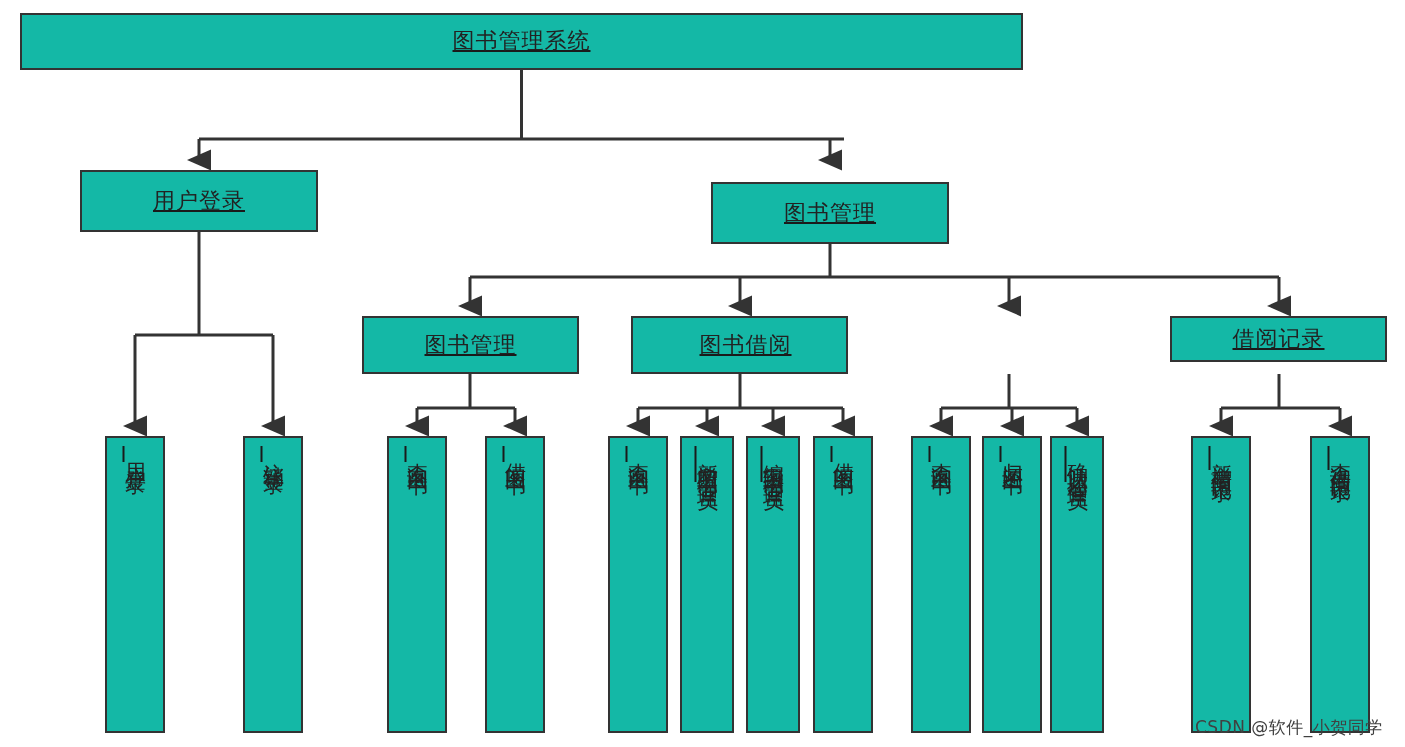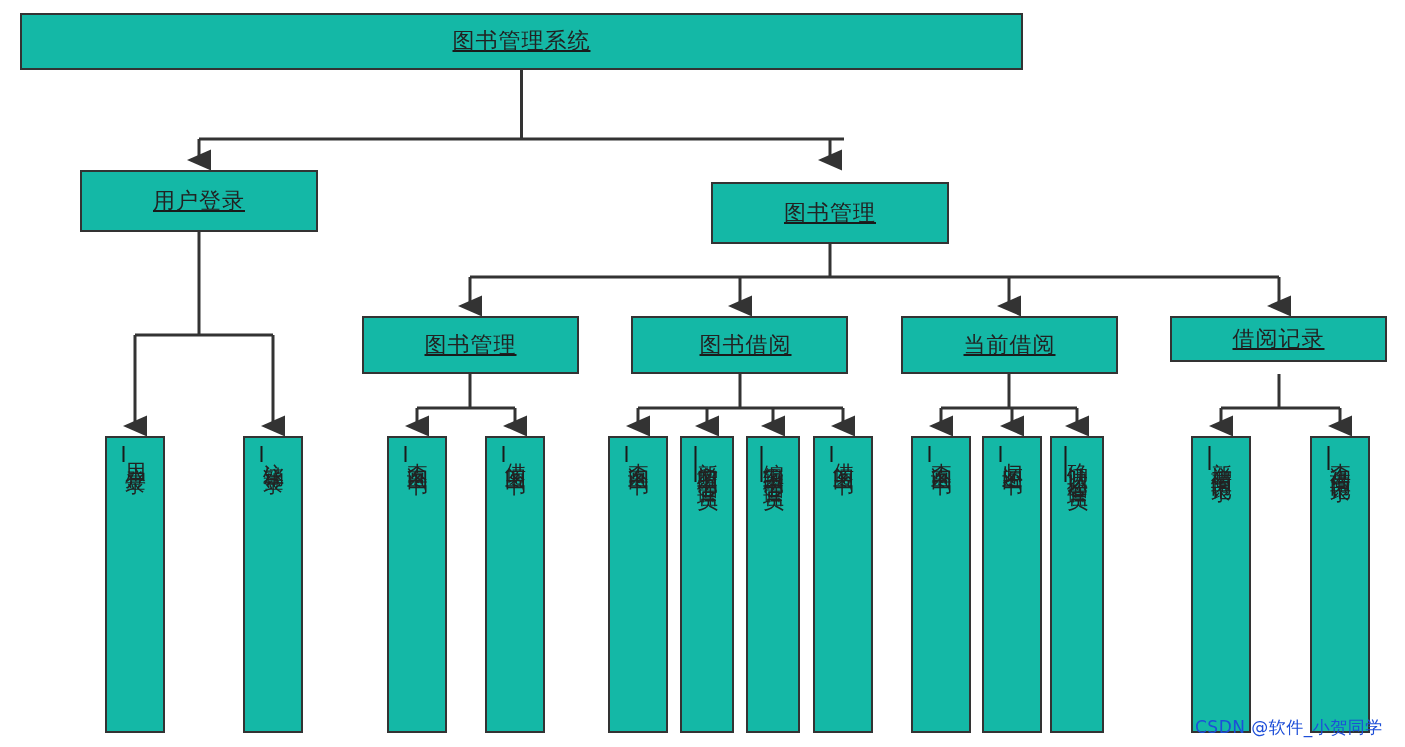--- a/index.html
+++ b/index.html
@@ -129,23 +129,20 @@
   <div class="node" id="node-l2-1" style="left: 711px; top: 170px; width: 238px; height: 62px; margin-top: 12px;">
     <span class="label">图书管理</span>
   </div>
 
   <div class="node" id="node-l3-0" style="left: 362px; top: 316px; width: 217px; height: 58px;">
     <span class="label">图书管理</span>
   </div>
   <div class="node" id="node-l3-1" style="left: 631px; top: 316px; width: 217px; height: 58px; padding-left: 12px;">
     <span class="label">图书借阅</span>
   </div>
-  <div class="node" id="node-l3-2" style="left: 901px; top: 316px; width: 217px; height: 58px;">
-    <span class="label">当前借阅</span>
-  </div>
   <div class="node" id="node-l3-3" style="left: 1170px; top: 316px; width: 217px; height: 46px;">
     <span class="label">借阅记录</span>
   </div>
 
   <div class="node vertical" id="node-leaf-0" style="left: 105px; top: 436px; width: 60px; height: 297px;">
     <span class="label">用户登录</span>
   </div>
   <div class="node vertical" id="node-leaf-1" style="left: 243px; top: 436px; width: 60px; height: 297px;">
     <span class="label">注销登录</span>
   </div>
@@ -176,15 +173,15 @@
   <div class="node vertical" id="node-leaf-10" style="left: 1050px; top: 436px; width: 54px; height: 297px;">
     <span class="label">确认归还（管理员）</span>
   </div>
   <div class="node vertical" id="node-leaf-11" style="left: 1191px; top: 436px; width: 60px; height: 297px;">
     <span class="label">新增借阅记录</span>
   </div>
   <div class="node vertical" id="node-leaf-12" style="left: 1310px; top: 436px; width: 60px; height: 297px;">
     <span class="label">查询借阅记录</span>
   </div>
 
-  <div class="watermark" style="left: 1195px; top: 716px; color: #1d4ed8;">CSDN @软件_小贺同学</div>
+  <div class="watermark" style="left: 1195px; top: 716px; color: #404040;">CSDN @软件_小贺同学</div>
 
 </div>
 
 </body></html>

